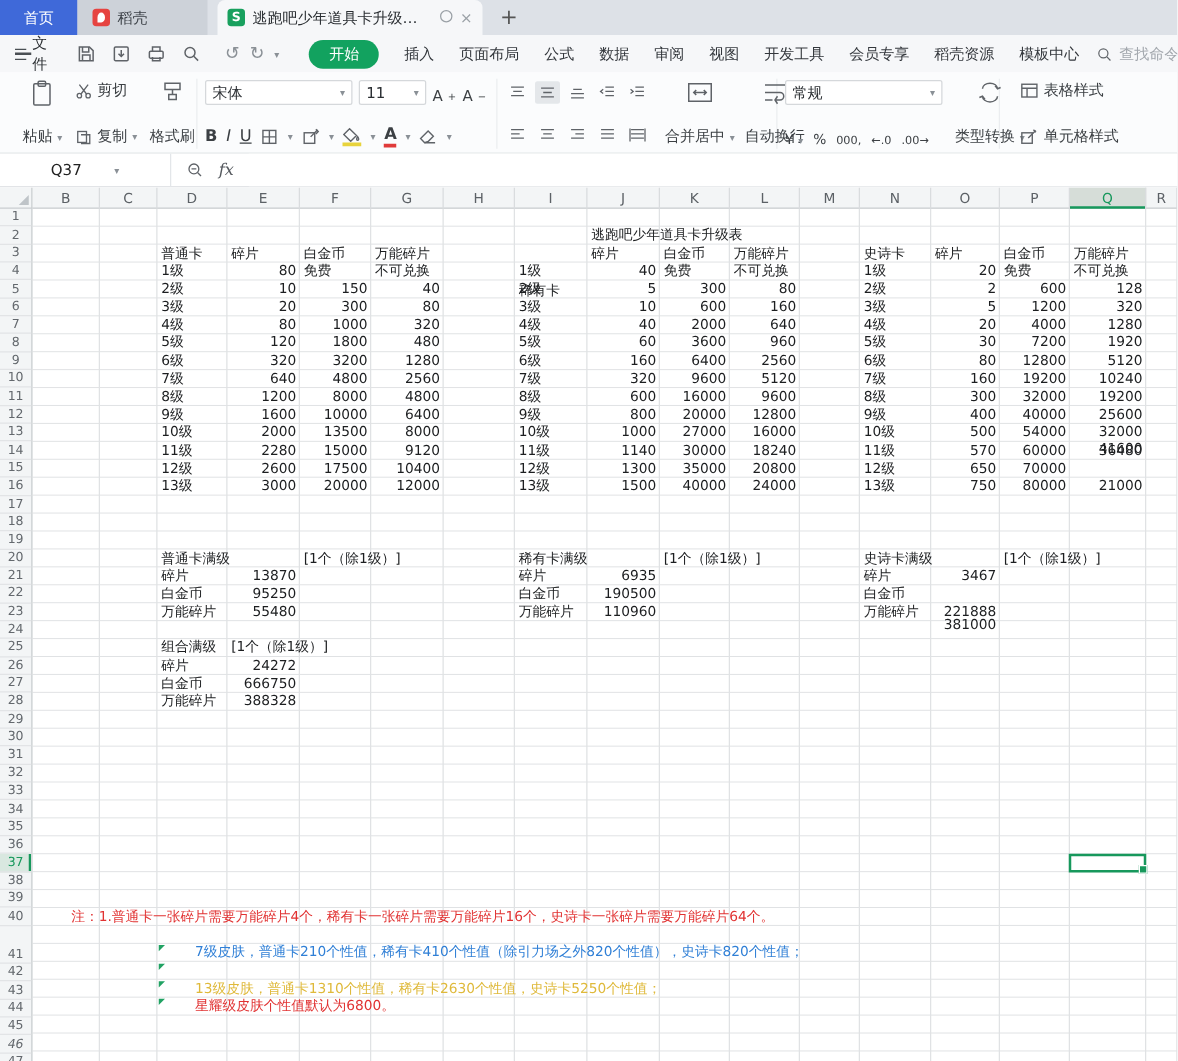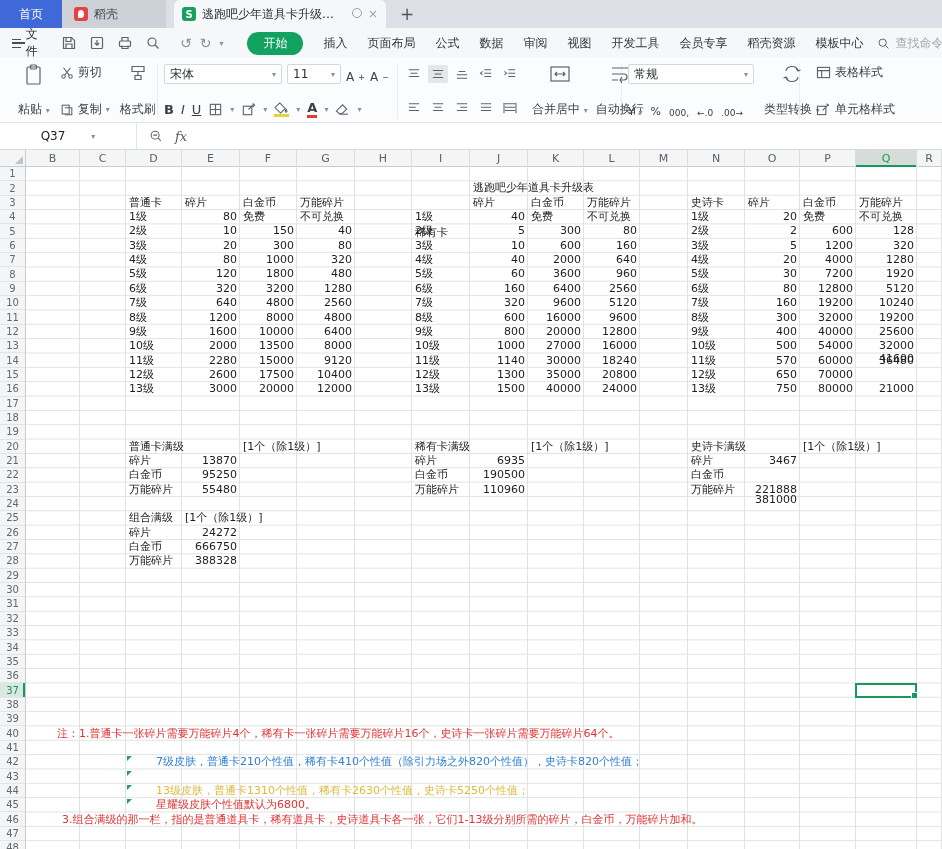--- a/index.html
+++ b/index.html
@@ -434,26 +434,26 @@
         <div class="gr" style="height: 14.35px;">31</div>
         <div class="gr" style="height: 14.35px;">32</div>
         <div class="gr" style="height: 14.35px;">33</div>
         <div class="gr" style="height: 14.35px;">34</div>
         <div class="gr" style="height: 14.35px;">35</div>
         <div class="gr" style="height: 14.35px;">36</div>
         <div class="gr sel" style="height: 14.35px;">37</div>
         <div class="gr" style="height: 14.35px;">38</div>
         <div class="gr" style="height: 14.35px;">39</div>
         <div class="gr" style="height: 14.35px;">40</div>
-        <div class="gr" style="height: 14.35px;">41</div>
+        <div class="gr" style="height: 14.35px; margin-top: 16px;">41</div>
         <div class="gr" style="height: 14.35px;">42</div>
         <div class="gr" style="height: 14.35px;">43</div>
         <div class="gr" style="height: 14.35px;">44</div>
         <div class="gr" style="height: 14.35px; text-align: center;">45</div>
-        <div class="gr" style="height: 14.35px;">46</div>
+        <div class="gr" style="height: 14.35px; font-style: italic;">46</div>
         <div class="gr" style="height: 14.35px;">47</div>
         <div class="gr" style="height: 14.35px;">48</div>
       </div>
     <div class="gridlines" id="gridlines">
         <div class="vline" style="left: 53px;"></div>
         <div class="vline" style="left: 99px;"></div>
         <div class="vline" style="left: 155px;"></div>
         <div class="vline" style="left: 213px;"></div>
         <div class="vline" style="left: 270px;"></div>
         <div class="vline" style="left: 328px;"></div>
@@ -672,17 +672,16 @@
         <div class="cell" style="left: 126px; top: 387.45px;">万能碎片</div>
         <div class="cell num" style="left: 182px; top: 387.45px; width: 58px;">388328</div>
         <div class="note" style="left: 57px; top: 559.65px; color: rgb(225, 50, 50);">注：1.普通卡一张碎片需要万能碎片4个，稀有卡一张碎片需要万能碎片16个，史诗卡一张碎片需要万能碎片64个。</div>
         <div class="note" style="left: 156px; top: 588.35px; color: rgb(47, 127, 214);">7级皮肤，普通卡210个性值，稀有卡410个性值（除引力场之外820个性值），史诗卡820个性值；</div>
         <div class="tri" style="left: 127px; top: 589.35px;"></div>
         <div class="tri" style="left: 127px; top: 603.7px;"></div>
         <div class="note" style="left: 156px; top: 617.05px; color: rgb(223, 185, 58);">13级皮肤，普通卡1310个性值，稀有卡2630个性值，史诗卡5250个性值；</div>
         <div class="tri" style="left: 127px; top: 618.05px;"></div>
         <div class="note" style="left: 156px; top: 631.4px; color: rgb(225, 50, 50);">星耀级皮肤个性值默认为6800。</div>
         <div class="tri" style="left: 127px; top: 632.4px;"></div>
-        <div class="note" style="left: 62px; top: 645.75px; color: rgb(225, 50, 50);">3.组合满级的那一栏，指的是普通道具卡，稀有道具卡，史诗道具卡各一张，它们1-13级分别所需的碎片，白金币，万能碎片加和。</div>
         <div class="selbox" style="left: 855px; top: 515.6px; width: 62px; height: 15.35px;"></div>
       </div>
   </div>
 </div>
 
 </body></html>

